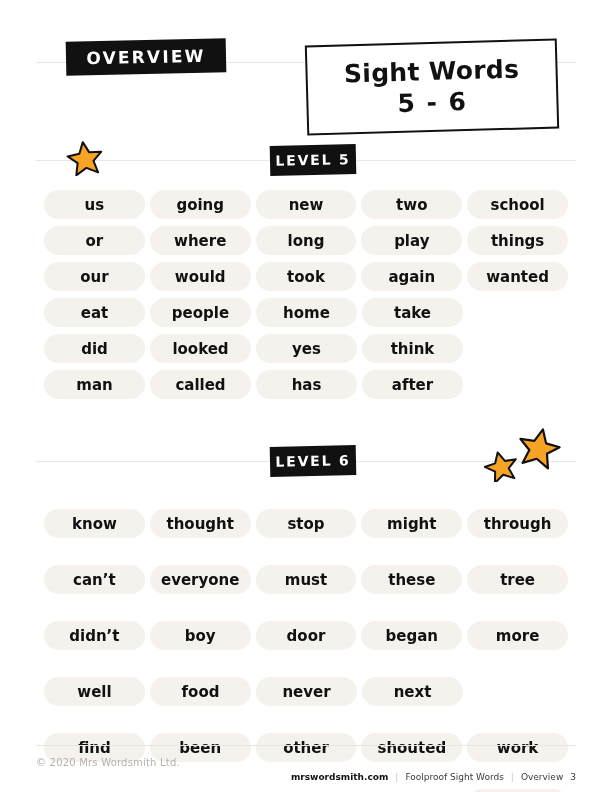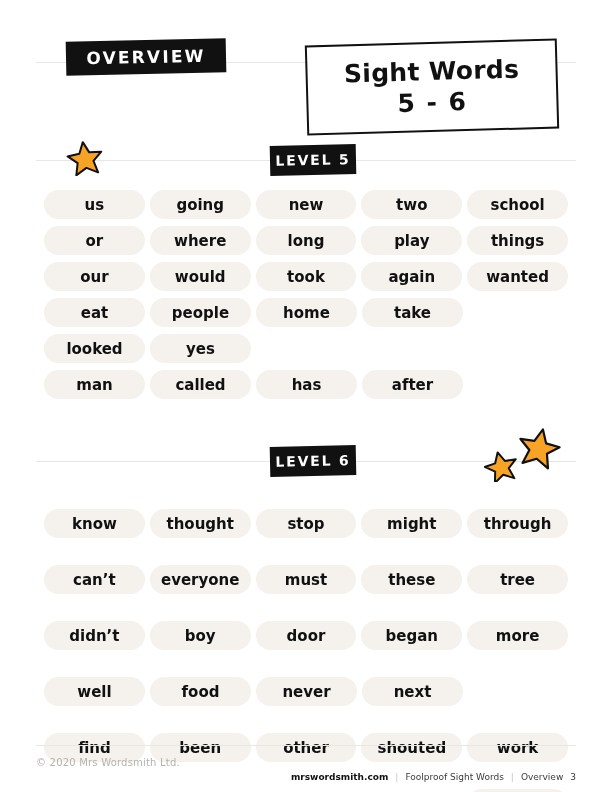--- a/index.html
+++ b/index.html
@@ -201,22 +201,24 @@
       <div class="pill">again</div>
       <div class="pill">wanted</div>
     </div>
     <div class="row">
       <div class="pill">eat</div>
       <div class="pill">people</div>
       <div class="pill">home</div>
       <div class="pill">take</div>
     </div>
     <div class="row">
+      <div class="pill">did</div>
       <div class="pill">looked</div>
       <div class="pill">yes</div>
+      <div class="pill">think</div>
     </div>
     <div class="row">
       <div class="pill">man</div>
       <div class="pill">called</div>
       <div class="pill">has</div>
       <div class="pill">after</div>
     </div>
   </div>
 
   <div class="rule rule-3"></div>

